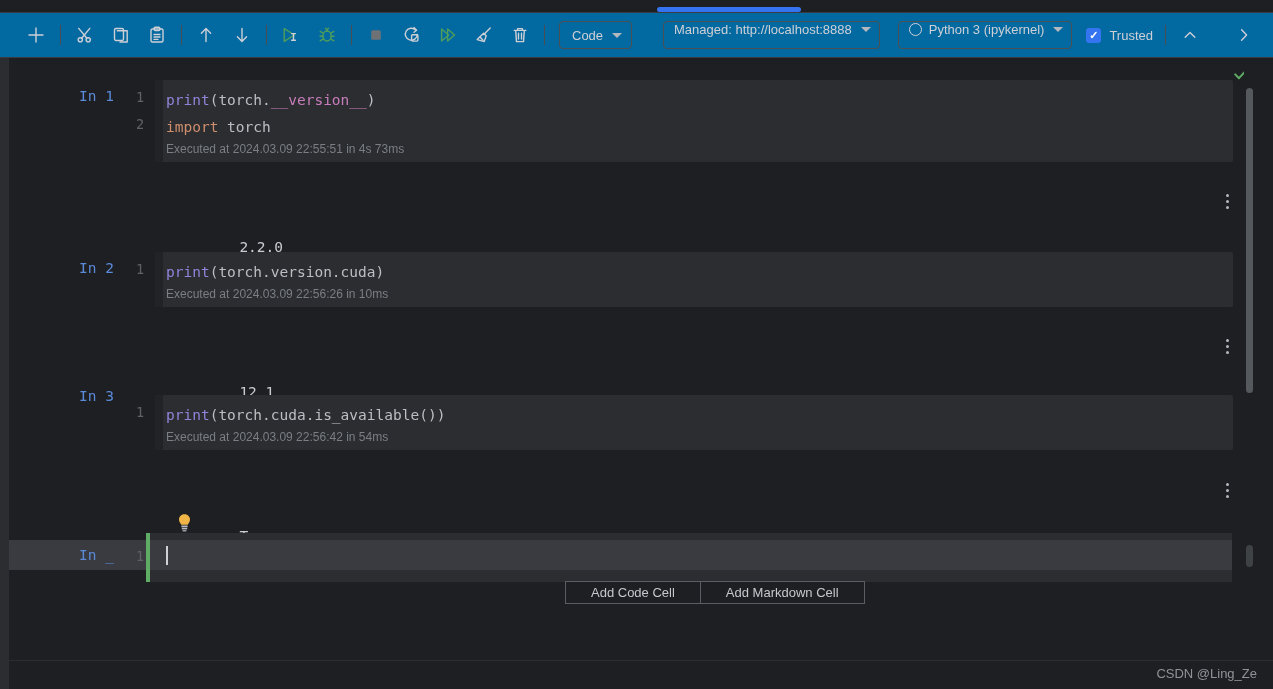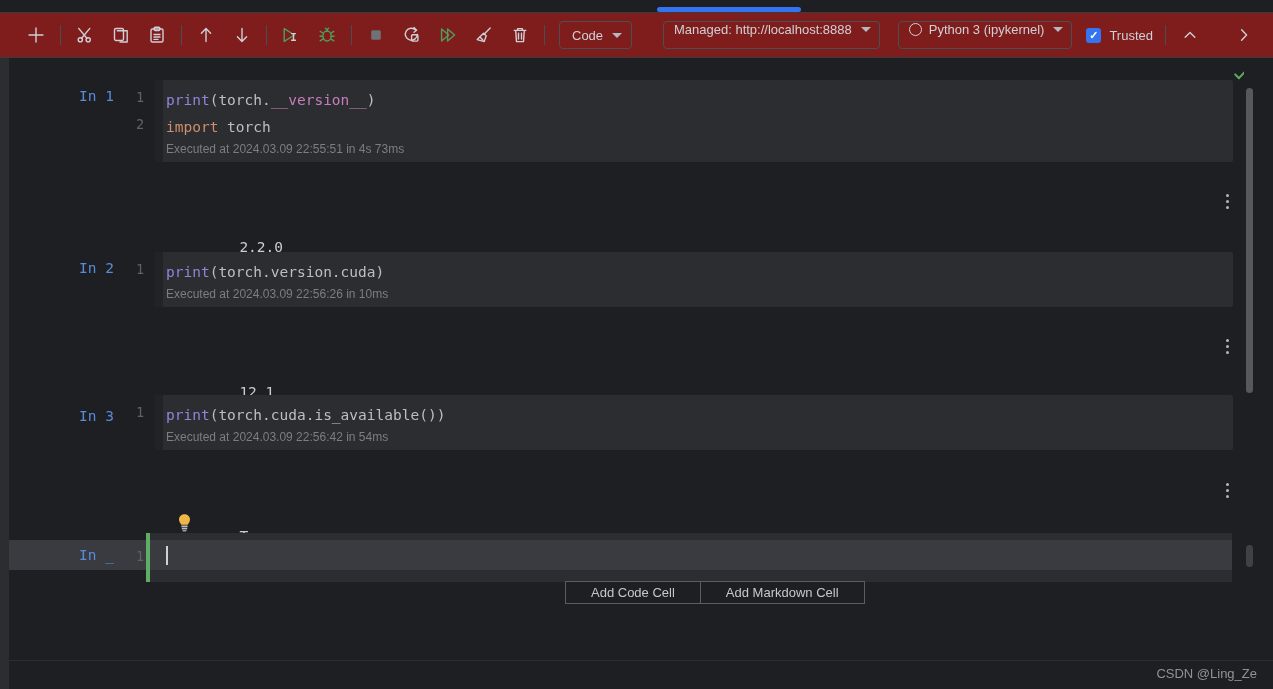--- a/index.html
+++ b/index.html
@@ -17,21 +17,21 @@
     background: #1e1f22;
   }
   .tab-indicator {
     position: absolute; left: 657px; top: 7px; width: 144px; height: 5px;
     background: #3574f0; border-radius: 3px;
   }
 
   
   .toolbar {
     position: absolute; left: 0; top: 12px; width: 1273px; height: 46px;
-    background: #7f1d1d;
+    background: #0369a1;
     border-top: 1px solid #393b40;
     border-bottom: 1px solid #393b40;
     display: flex; align-items: center;
   }
   .tb-btn {
     width: 30px; height: 30px; margin: 0 3px;
     display: flex; align-items: center; justify-content: center;
     border-radius: 4px; cursor: pointer;
   }
   .tb-btn:first-child { margin-left: 21px; }
@@ -387,21 +387,21 @@
       </div>
     </div>
 
     <div class="cell-output" style="top:265px; height:46px; line-height:46px;">
       <span style="margin-left:32px;">12.1</span>
       <span class="out-menu">
         <i></i><i></i><i></i>
       </span>
     </div>
 
-    <div class="prompt" style="left:70px; top:350px;">In 3</div>
+    <div class="prompt" style="left:70px; top:330px;">In 3</div>
     <div class="lnum" style="left:127px; top:346px;">1</div>
 
     <div class="cell" style="top:337px;">
       <div class="cell-input">
         <div class="cell-gutter-strip"></div>
         <div class="code-lines">
           <div class="cline"><span class="k-fn">print</span><span class="k-punc">(torch.cuda.is_available())</span></div>
         </div>
         <div class="exec-note">Executed at 2024.03.09 22:56:42 in 54ms</div>
       </div>

